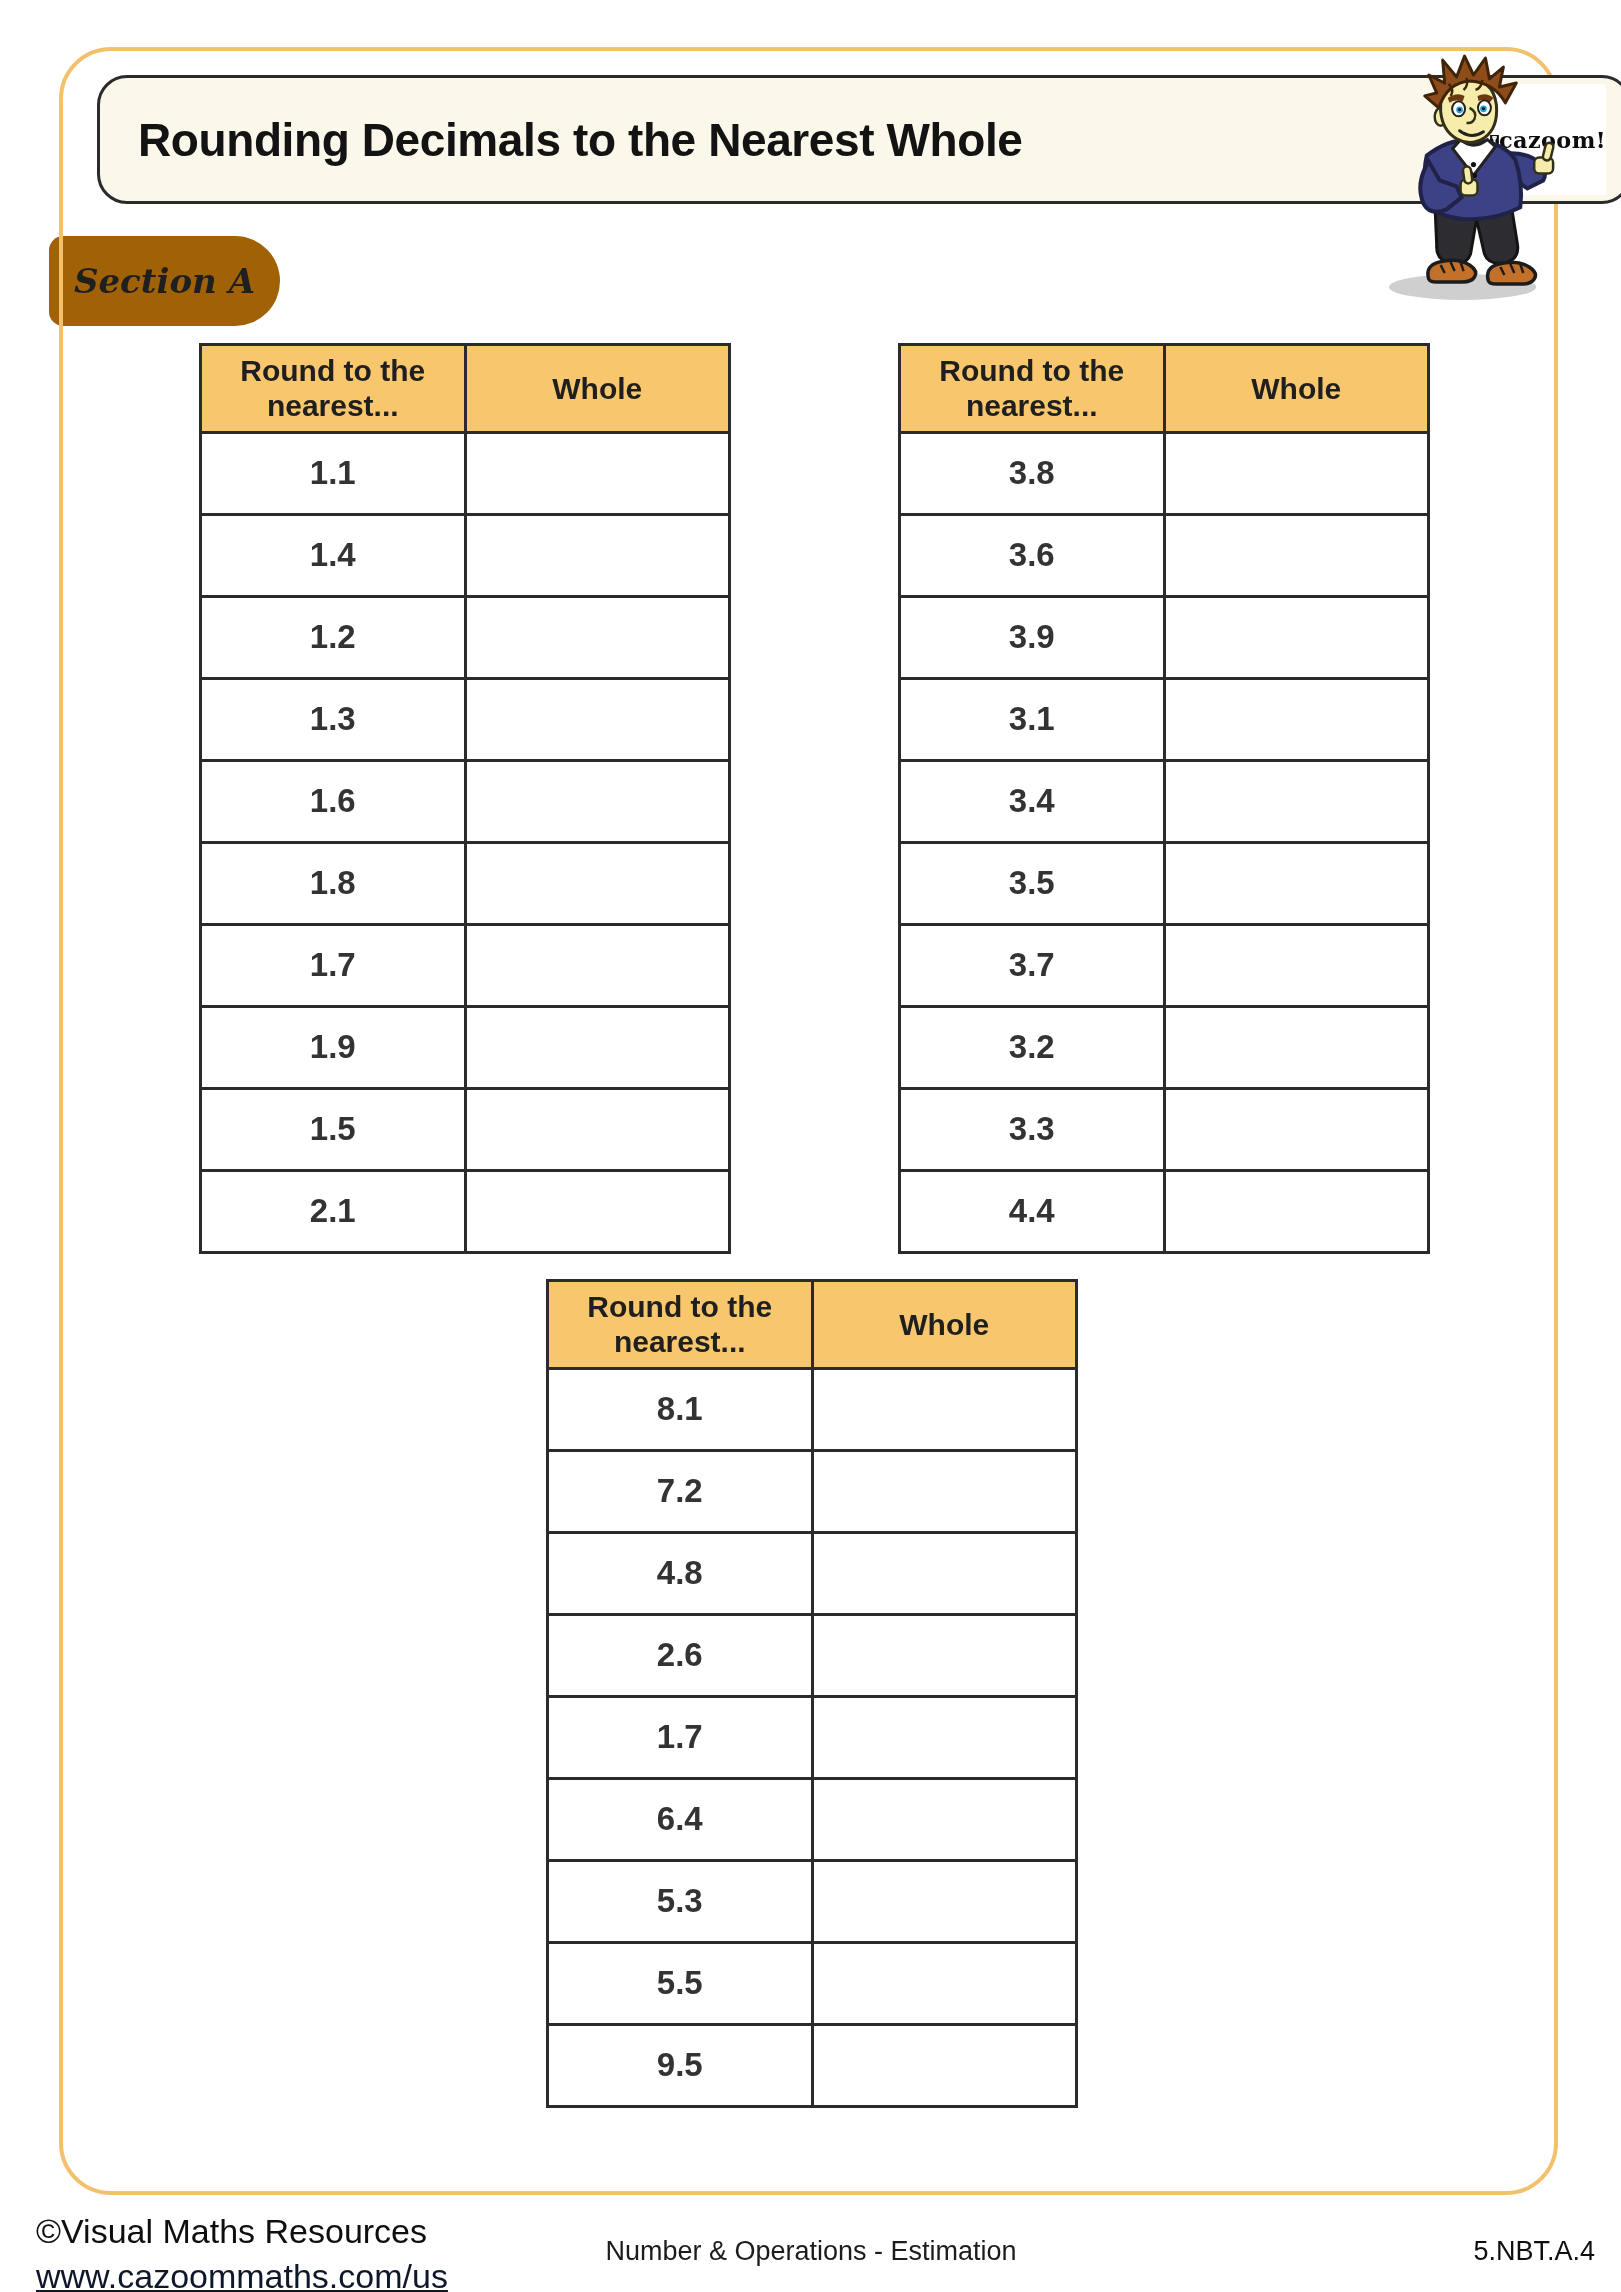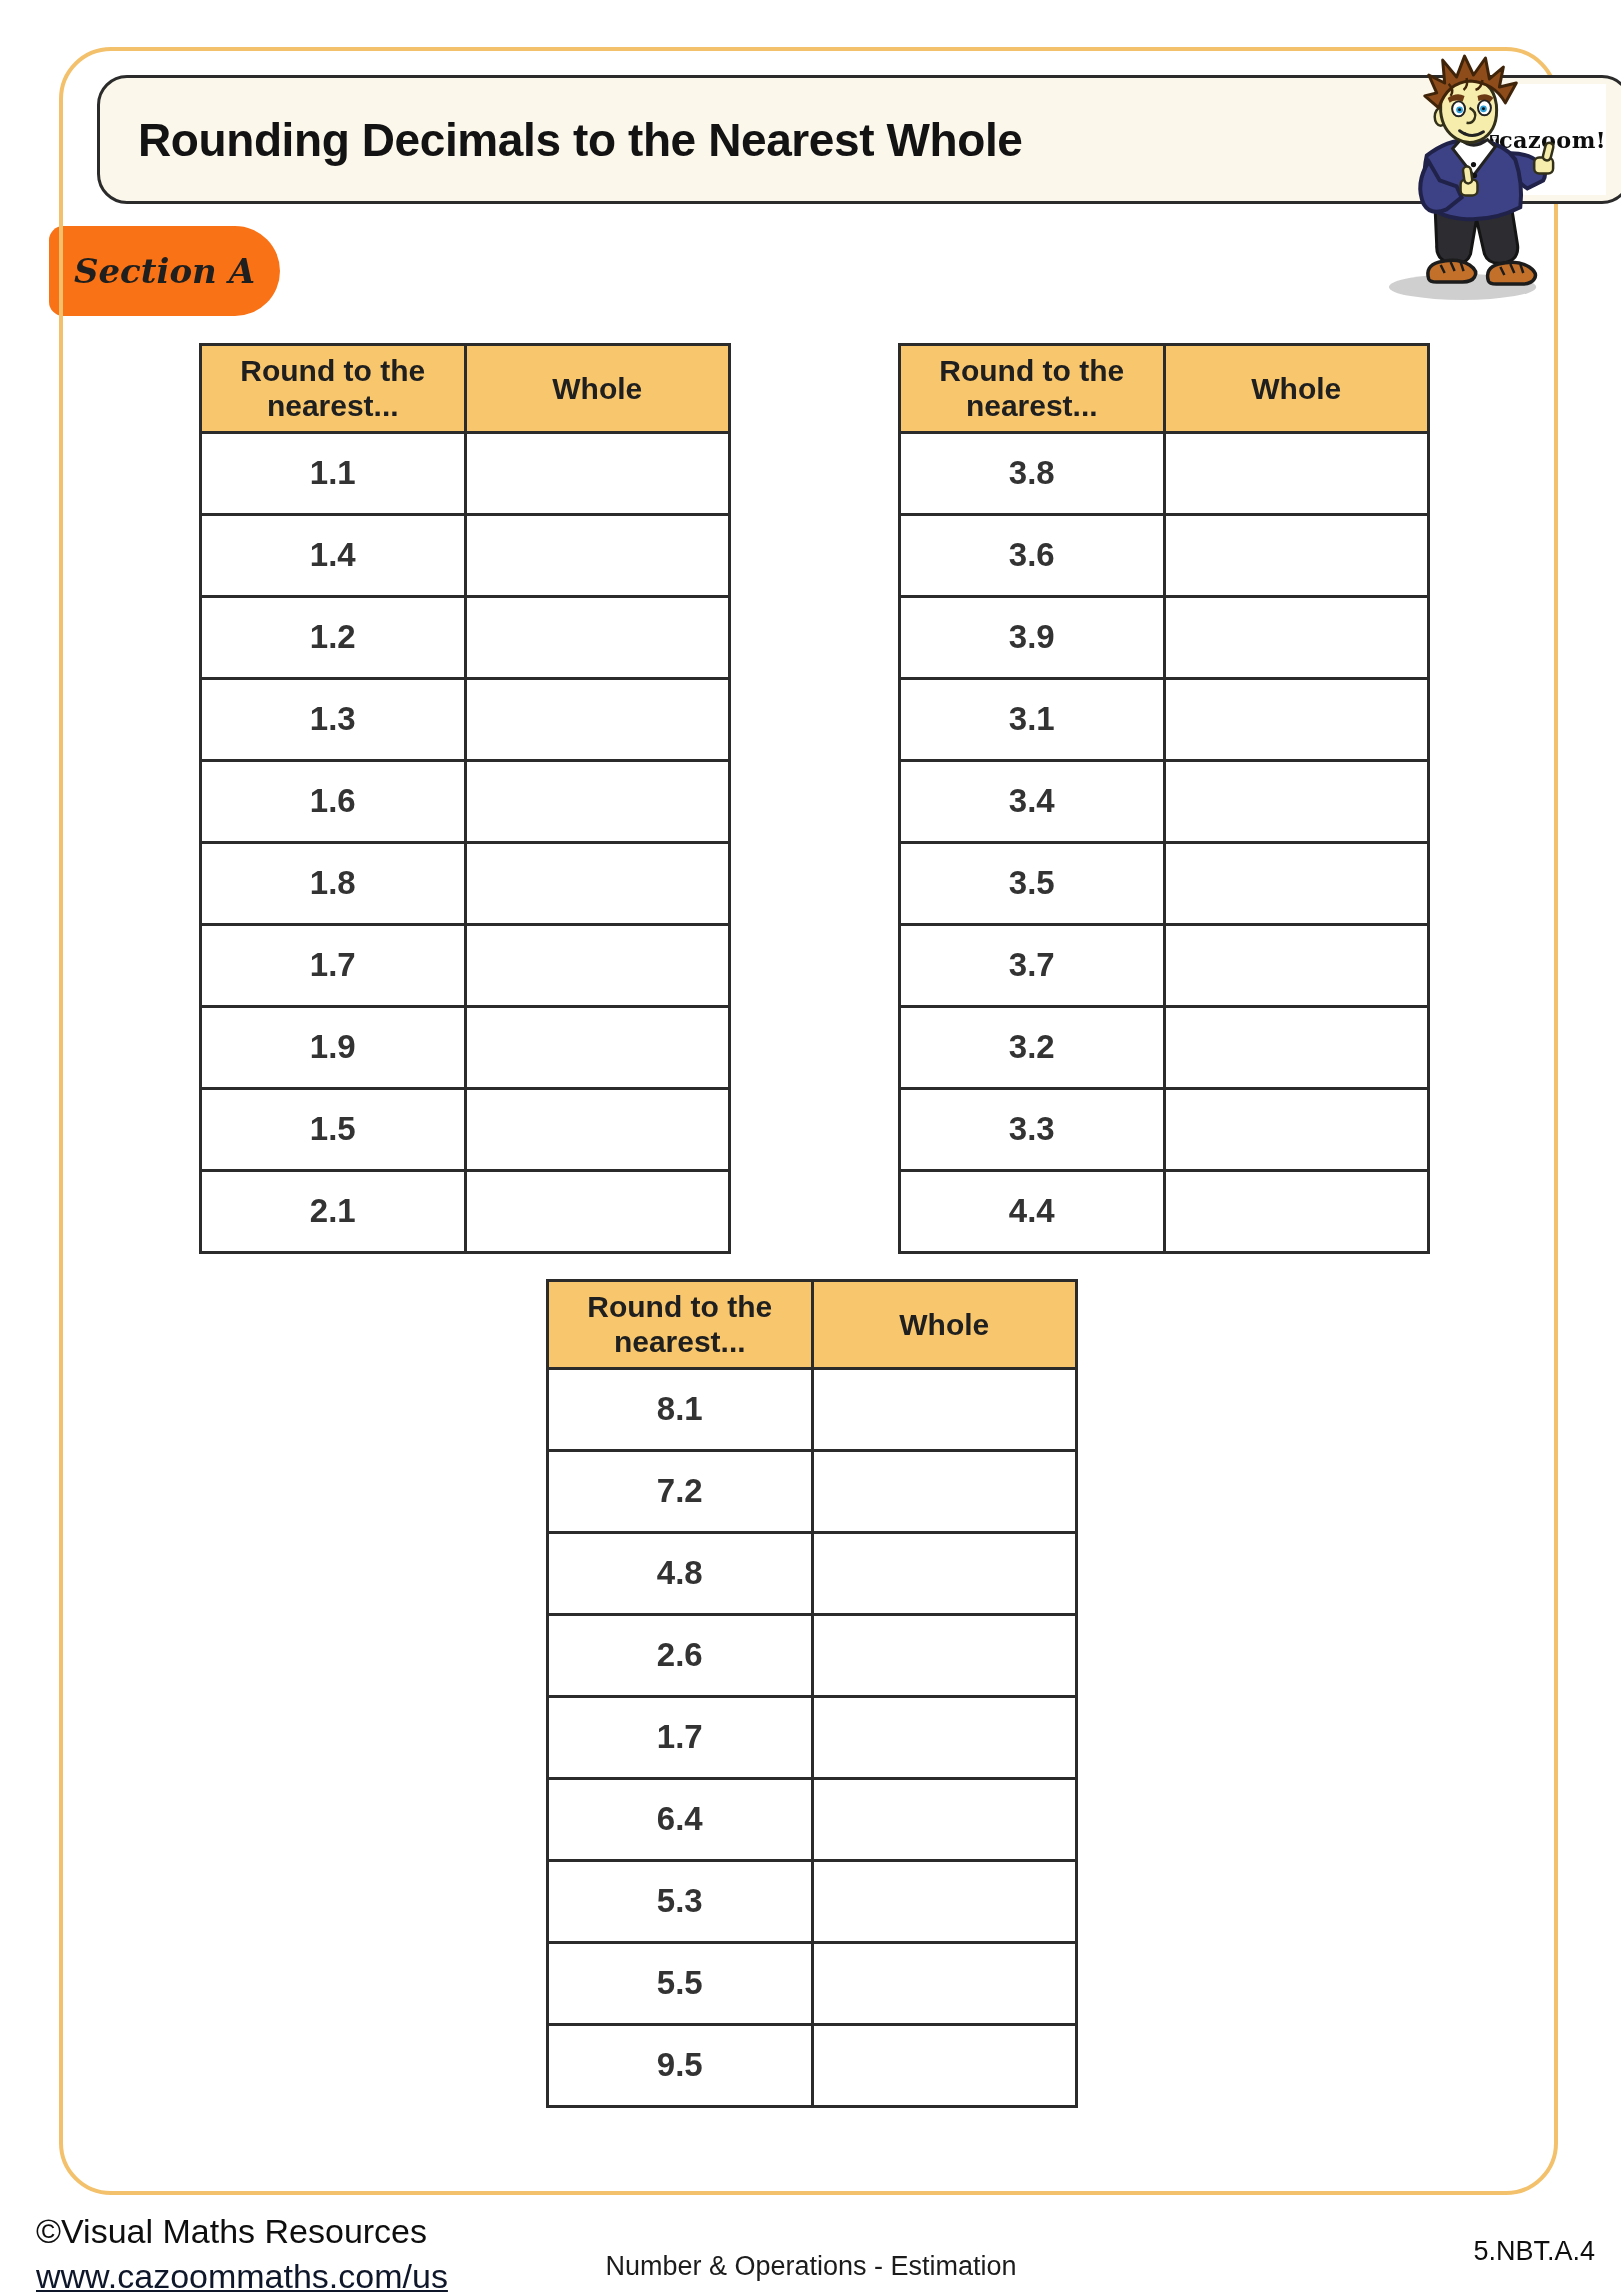--- a/index.html
+++ b/index.html
@@ -4,21 +4,21 @@
 <style>
   html,body{margin:0;padding:0;}
   body{width:1622px;height:2293px;background:#ffffff;font-family:"Liberation Sans",sans-serif;}
   .sheet{position:relative;width:1622px;height:2293px;overflow:hidden;background:#ffffff;}
 
   
   .page-border{position:absolute;left:59px;top:47px;width:1499px;height:2148px;
     border:4.5px solid #F3C06B;border-radius:52px;box-sizing:border-box;background:transparent;}
 
   
-  .section-pill{position:absolute;left:49px;top:226px;width:231px;height:90px;background:#f97316;
+  .section-pill{position:absolute;left:49px;top:236px;width:231px;height:90px;background:#a16207;
     border-radius:14.3px 45px 45px 14.3px;display:flex;align-items:center;justify-content:center;}
   .section-pill span{font-family:"DejaVu Serif",serif;font-style:italic;font-weight:bold;font-size:34px;color:#1f1f1f;}
 
   
   .title-box{position:absolute;left:97px;top:75px;width:1535px;height:129px;background:#FBF7EA;
     border:3.6px solid #2b2b2b;border-radius:30px;box-sizing:border-box;}
   .title-text{position:absolute;left:38px;top:50%;transform:translateY(-50%);
     font-size:46px;font-weight:bold;color:#131313;white-space:nowrap;letter-spacing:-0.4px;}
   .logo{position:absolute;right:23px;top:6.3px;width:116px;height:111px;background:#ffffff;
     display:flex;flex-direction:row;align-items:center;}
@@ -32,21 +32,21 @@
     color:#1f1f1f;line-height:1.18;padding:1.8px 25px;text-align:center;}
   .w-table td{border:3.6px solid #2b2b2b;height:77px;font-size:33px;font-weight:bold;color:#333333;
     text-align:center;background:#ffffff;}
   #table-0{left:199px;top:343px;}
   #table-1{left:898px;top:343px;}
   #table-2{left:546px;top:1279px;}
 
   
   .footer-left{position:absolute;left:36px;top:2209px;font-size:34px;color:#0e0e0e;line-height:1.32;}
   .footer-left a{color:#0f172a;text-decoration:underline;}
-  .footer-center{position:absolute;left:0;width:1622px;top:2236px;text-align:center;font-size:27px;color:#1c1c1c;margin-top:15px;}
+  .footer-center{position:absolute;left:0;width:1622px;top:2236px;text-align:center;font-size:27px;color:#1c1c1c;}
   .footer-right{position:absolute;right:27px;top:2236px;font-size:27px;color:#0e0e0e;}
 </style>
 </head>
 <body>
 
 <div class="sheet">
 
   <div class="section-pill">
     <span>Section A</span>
   </div>

